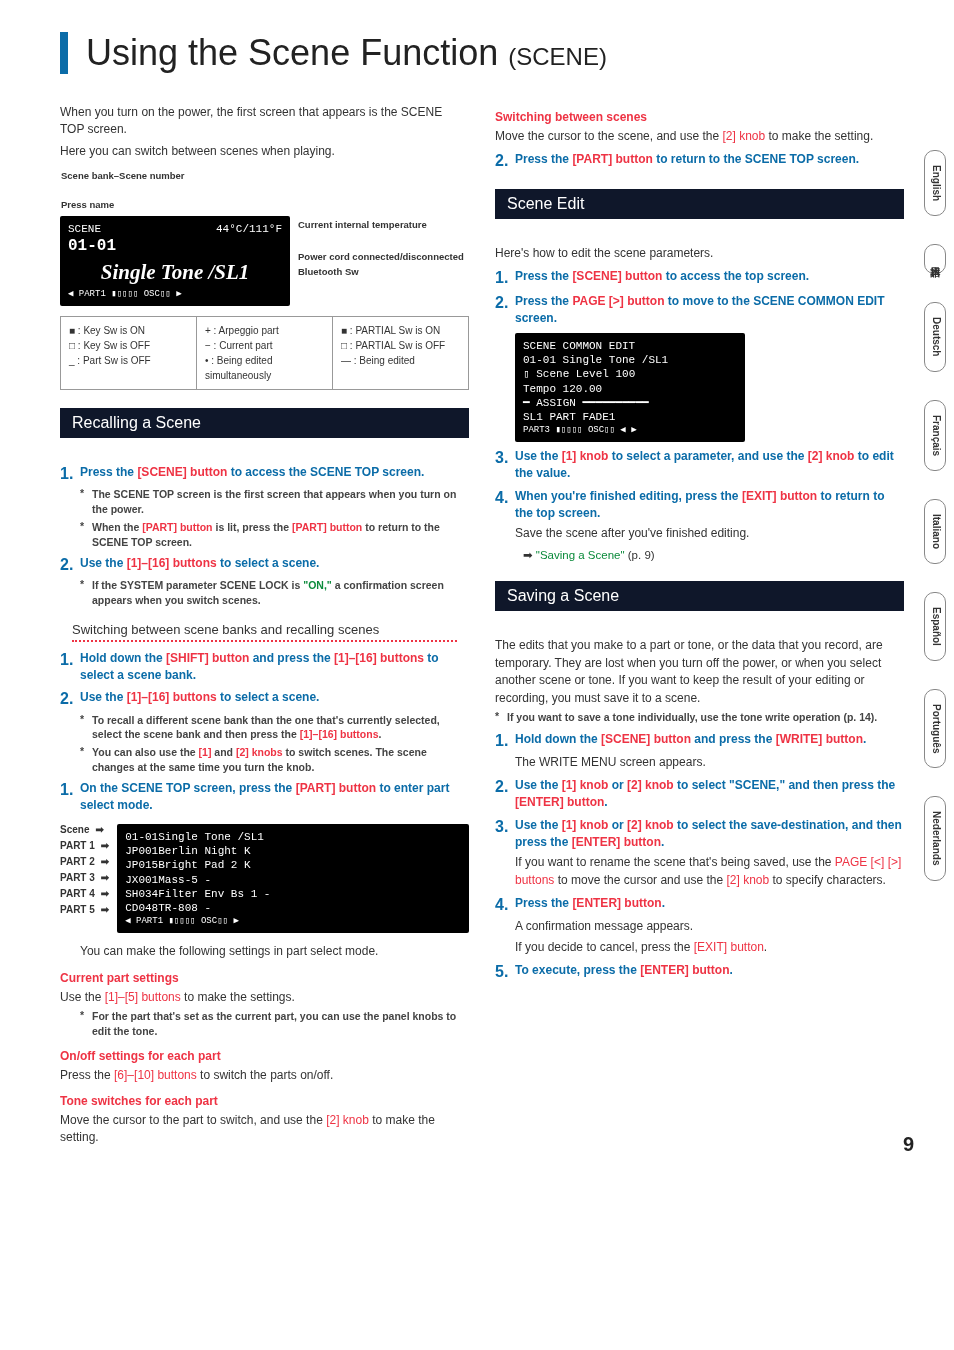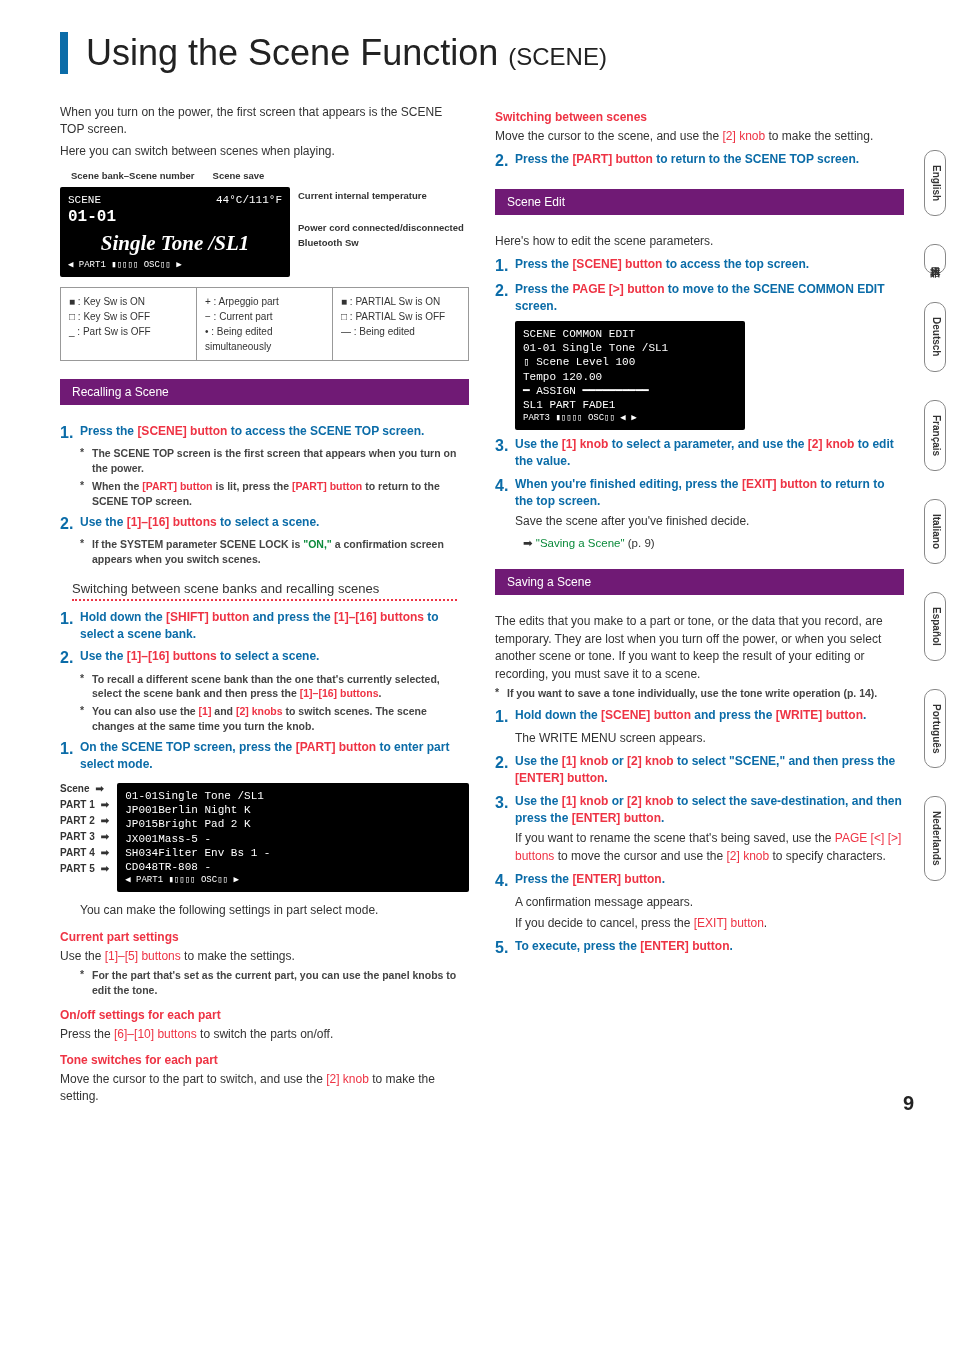--- a/index.html
+++ b/index.html
@@ -9,31 +9,31 @@
   .title-block { border-left: 8px solid #0b6ca8; padding-left: 18px; margin-bottom: 26px; }
   .title-main { font-size: 36px; font-weight: 300; color: #222; display: inline; }
   .title-sub { font-size: 24px; font-weight: 300; color: #222; }
 
   .columns { display: flex; gap: 26px; }
   .col { flex: 1; min-width: 0; }
 
   p { margin: 4px 0; line-height: 1.45; }
   .intro p { margin-bottom: 4px; }
 
-  .diagram-labels { font-size: 9.5px; font-weight: bold; color: #333; display:flex; gap:18px; margin:10px 11px 4px; }
+  .diagram-labels { font-size: 9.5px; font-weight: bold; color: #333; display:flex; gap:18px; margin:10px 1px 4px;flex-direction:column; }
   .screenshot-box { background:#000; color:#fff; padding:6px 8px; font-family:'Courier New',monospace; font-size:11px; border-radius:2px; line-height:1.3; margin:2px 0; }
   .screenshot-box .big { font-size:16px; font-weight:bold; }
   .screenshot-box .huge { font-size:21px; font-style:italic; font-weight:600; font-family:Georgia,serif; text-align:center; margin:2px 0; }
   .callouts { font-size:9.5px; font-weight:bold; line-height:1.5; margin:4px 0 6px; }
   .legend-box { display:flex; border:1px solid #999; font-size:10px; margin-top:8px; }
   .legend-box .cell { flex:1; padding:6px 8px; }
   .legend-box .cell + .cell { border-left:1px solid #999; }
   .legend-box .r { line-height:1.5; }
 
-  h2.section { background:#701a75; color:#fff; font-size:12px; font-weight:400; padding:6px 12px; margin:18px 0 18px; }
+  h2.section { background:#0f172a; color:#fff; font-size:16px; font-weight:400; padding:6px 12px; margin:18px 0 26px; }
   h3.dotted { font-size:13px; font-weight:400; color:#333; border-bottom:2px dotted #e34; padding-bottom:3px; margin:14px 12px 8px; }
 
   .step { display:flex; margin:6px 0 4px; }
   .step .num { color:#0b6ca8; font-size:16px; font-weight:bold; min-width:20px; line-height:1.2; }
   .step .txt { color:#0b6ca8; font-weight:bold; font-size:12px; line-height:1.4; flex:1; }
   .step .txt .k { color:#e34; }
   .note { display:flex; margin:3px 0 3px 20px; font-size:10.5px; color:#444; }
   .note .ast { min-width:12px; font-weight:bold; }
   .note .nt { flex:1; font-weight:600; line-height:1.4; }
   .note .nt .k { color:#e34; }
@@ -69,21 +69,21 @@
   <div class="columns">
 
     <div class="col">
       <div class="intro">
         <p>When you turn on the power, the first screen that appears is the SCENE TOP screen.</p>
         <p>Here you can switch between scenes when playing.</p>
       </div>
 
       <div class="diagram-labels">
         <span>Scene bank–Scene number</span>
-        <span>Scene save</span>
+        <span>Press name</span>
       </div>
       <div style="display:flex; gap:8px; align-items:flex-start;">
         <div class="screenshot-box" style="flex:0 0 230px">
           <div><span>SCENE</span><span style="float:right">44°C/111°F</span></div>
           <div class="big">01-01</div>
           <div class="huge">Single Tone /SL1</div>
           <div style="font-size:9px">◀  PART1 ▮▯▯▯▯  OSC▯▯        ▶</div>
         </div>
         <div class="callouts" style="flex:1">
           <div>Current internal temperature</div>
@@ -244,21 +244,21 @@
       </div>
 
       <div class="step">
           <div class="num">3.</div>
           <div class="txt"><span>Use the </span><span class="k">[1] knob</span><span> to select a parameter, and use the </span><span class="k">[2] knob</span><span> to edit the value.</span></div>
         </div>
       <div class="step">
           <div class="num">4.</div>
           <div class="txt"><span>When you're finished editing, press the </span><span class="k">[EXIT] button</span><span> to return to the top screen.</span></div>
         </div>
-      <p class="body-line indent">Save the scene after you've finished decide.</p>
+      <p class="body-line indent">Save the scene after you've finished editing.</p>
       <p class="arrow-line">➡ <span class="g">"Saving a Scene"</span><span> (p. 9)</span></p>
 
       <h2 class="section">Saving a Scene</h2>
       <p class="body-line">The edits that you make to a part or tone, or the data that you record, are temporary. They are lost when you turn off the power, or when you select another scene or tone. If you want to keep the result of your editing or recording, you must save it to a scene.</p>
       <div class="note" style="margin-left:0">
           <div class="ast">*</div>
           <div class="nt">If you want to save a tone individually, use the tone write operation (p. 14).</div>
         </div>
 
       <div class="step">

